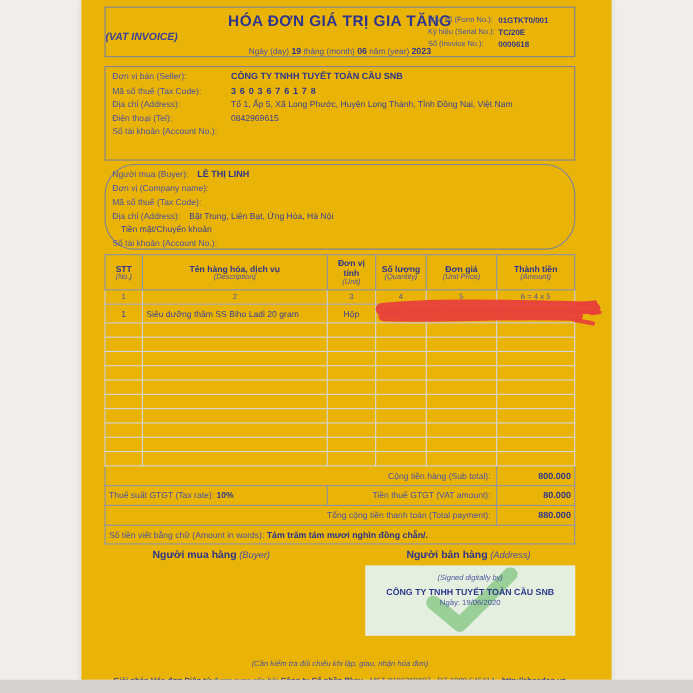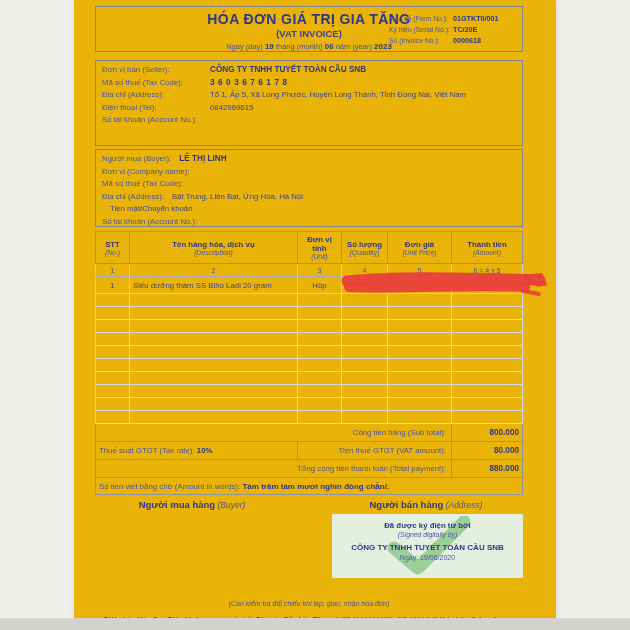--- a/index.html
+++ b/index.html
@@ -8,39 +8,39 @@
   .photo { position:relative; width:630px; height:630px; background:#efeeeb; overflow:hidden; }
   .bottom-band { position:absolute; left:0; bottom:0; width:630px; height:12px; background:#d3d2cf; }
   .paper { position:absolute; left:74px; top:0; width:482px; height:618px; background:#eab308;
            box-shadow:0 0 0 1px #e6e5e2, 0 1px 6px rgba(0,0,0,.10); padding:6px 33px 0 21px; }
 
   .box { border:1px solid #7e8398; }
 
   
   .hdr { position:relative; height:46px; padding-top:4px; }
   .hdr-title { text-align:center; font-size:14px; font-weight:bold; letter-spacing:.4px; color:#2e368c; }
-  .hdr-sub { text-align:center; font-size:9.5px; font-weight:bold; margin-top:1px; }
+  .hdr-sub { text-align:left; font-size:9.5px; font-weight:bold; font-style:italic; margin-top:1px; }
   .hdr-date { text-align:center; font-size:7.5px; margin-top:3px; color:#4d549e; }
   .hdr-date b { color:#2e368c; font-size:8px; }
   .hdr-meta { position:absolute; right:5px; top:6px; width:128px; }
   .meta-row { display:flex; font-size:6.8px; line-height:11px; color:#4d549e; }
   .meta-row .ml { width:64px; flex:none; }
   .meta-row .mv { font-weight:bold; font-size:7.2px; color:#2e368c; }
 
   
   .party { padding:3px 6px; }
   .prow { display:flex; font-size:7.8px; line-height:12.6px; color:#4d549e; }
   .prow .pl { flex:none; }
   .seller .prow .pl { width:108px; }
   .buyer .prow .pv { margin-left:8px; }
   .pv { color:#3c4395; }
   .pv.bv { font-weight:bold; font-size:8.2px; color:#2e368c; }
   .pv.sp { letter-spacing:3.5px; }
   .seller-box { margin-top:8px; height:86px; }
-  .buyer-box { margin-top:3px; height:78px; }
+  .buyer-box { margin-top:3px; height:78px;border-radius:28px; }
 
   
   .tablewrap { position:relative; margin-top:4px; }
   table { width:427px; border-collapse:collapse; table-layout:fixed; }
   table, td, th { border:1px solid #c9ccda; }
   table { border:1.4px solid #6d7288; }
   th { border-color:#8e93a9; }
   th { font-size:7.8px; font-weight:bold; vertical-align:middle; padding:2px 1px; height:32px; color:#2e368c; }
   th .en { display:block; font-weight:normal; font-style:italic; font-size:6.8px; color:#4d549e; }
   td { font-size:7.8px; padding:1px 3px; height:13px; vertical-align:middle; }
@@ -315,21 +315,20 @@
         </div>
       </div>
       <div class="sig-col">
         <div class="sig-title">
           <span>Người bán hàng</span><i> (Address)</i>
         </div>
         <div class="stamp">
           <svg class="check" width="96" height="60" viewBox="0 0 96 60">
             <polyline points="14,32 38,52 84,6" stroke="#5fb65f" stroke-width="13" fill="none" stroke-linecap="round" stroke-linejoin="round"></polyline>
           </svg>
-          <div class="s1">Đã được ký điện tử bởi</div>
           <div class="s2">(Signed digitally by)</div>
           <div class="s3">CÔNG TY TNHH TUYẾT TOÀN CẦU SNB</div>
           <div class="s4">Ngày: 19/06/2020</div>
         </div>
       </div>
     </div>
 
     <div class="check-note">(Cần kiểm tra đối chiếu khi lập, giao, nhận hóa đơn)</div>
     <div class="flines">
       <span class="b">Giải pháp Hóa đơn Điện tử</span><span> được cung cấp bởi </span><span class="b">Công ty Cổ phần Bkav</span><span> - MST 0101360697 - ĐT 1900 545414 - </span><span class="b">http://ehoadon.vn</span>

